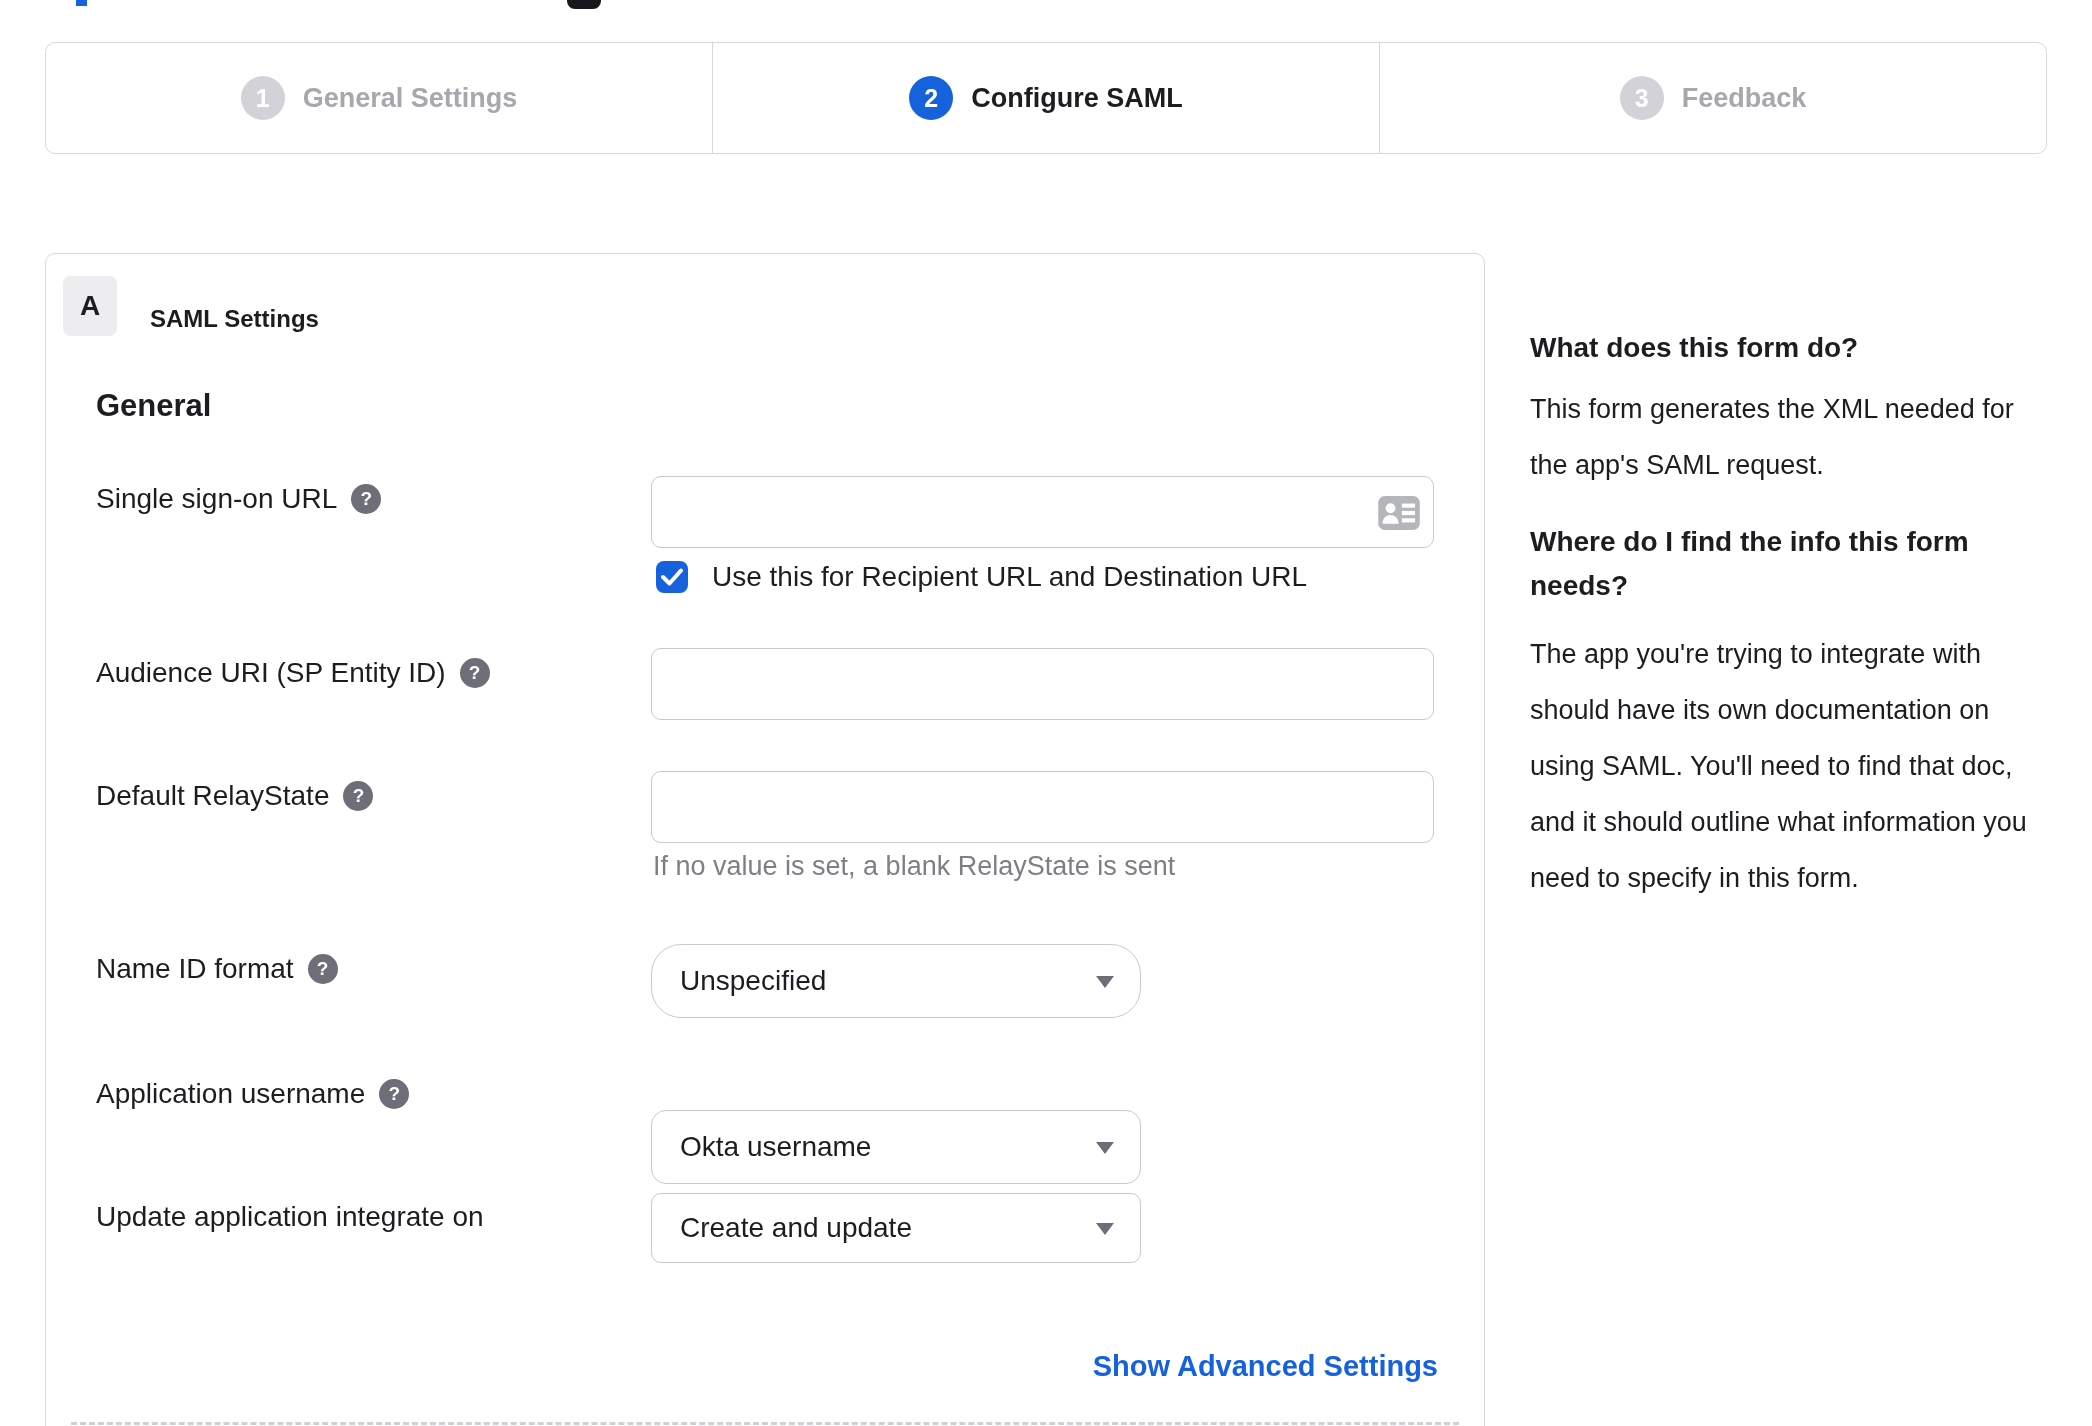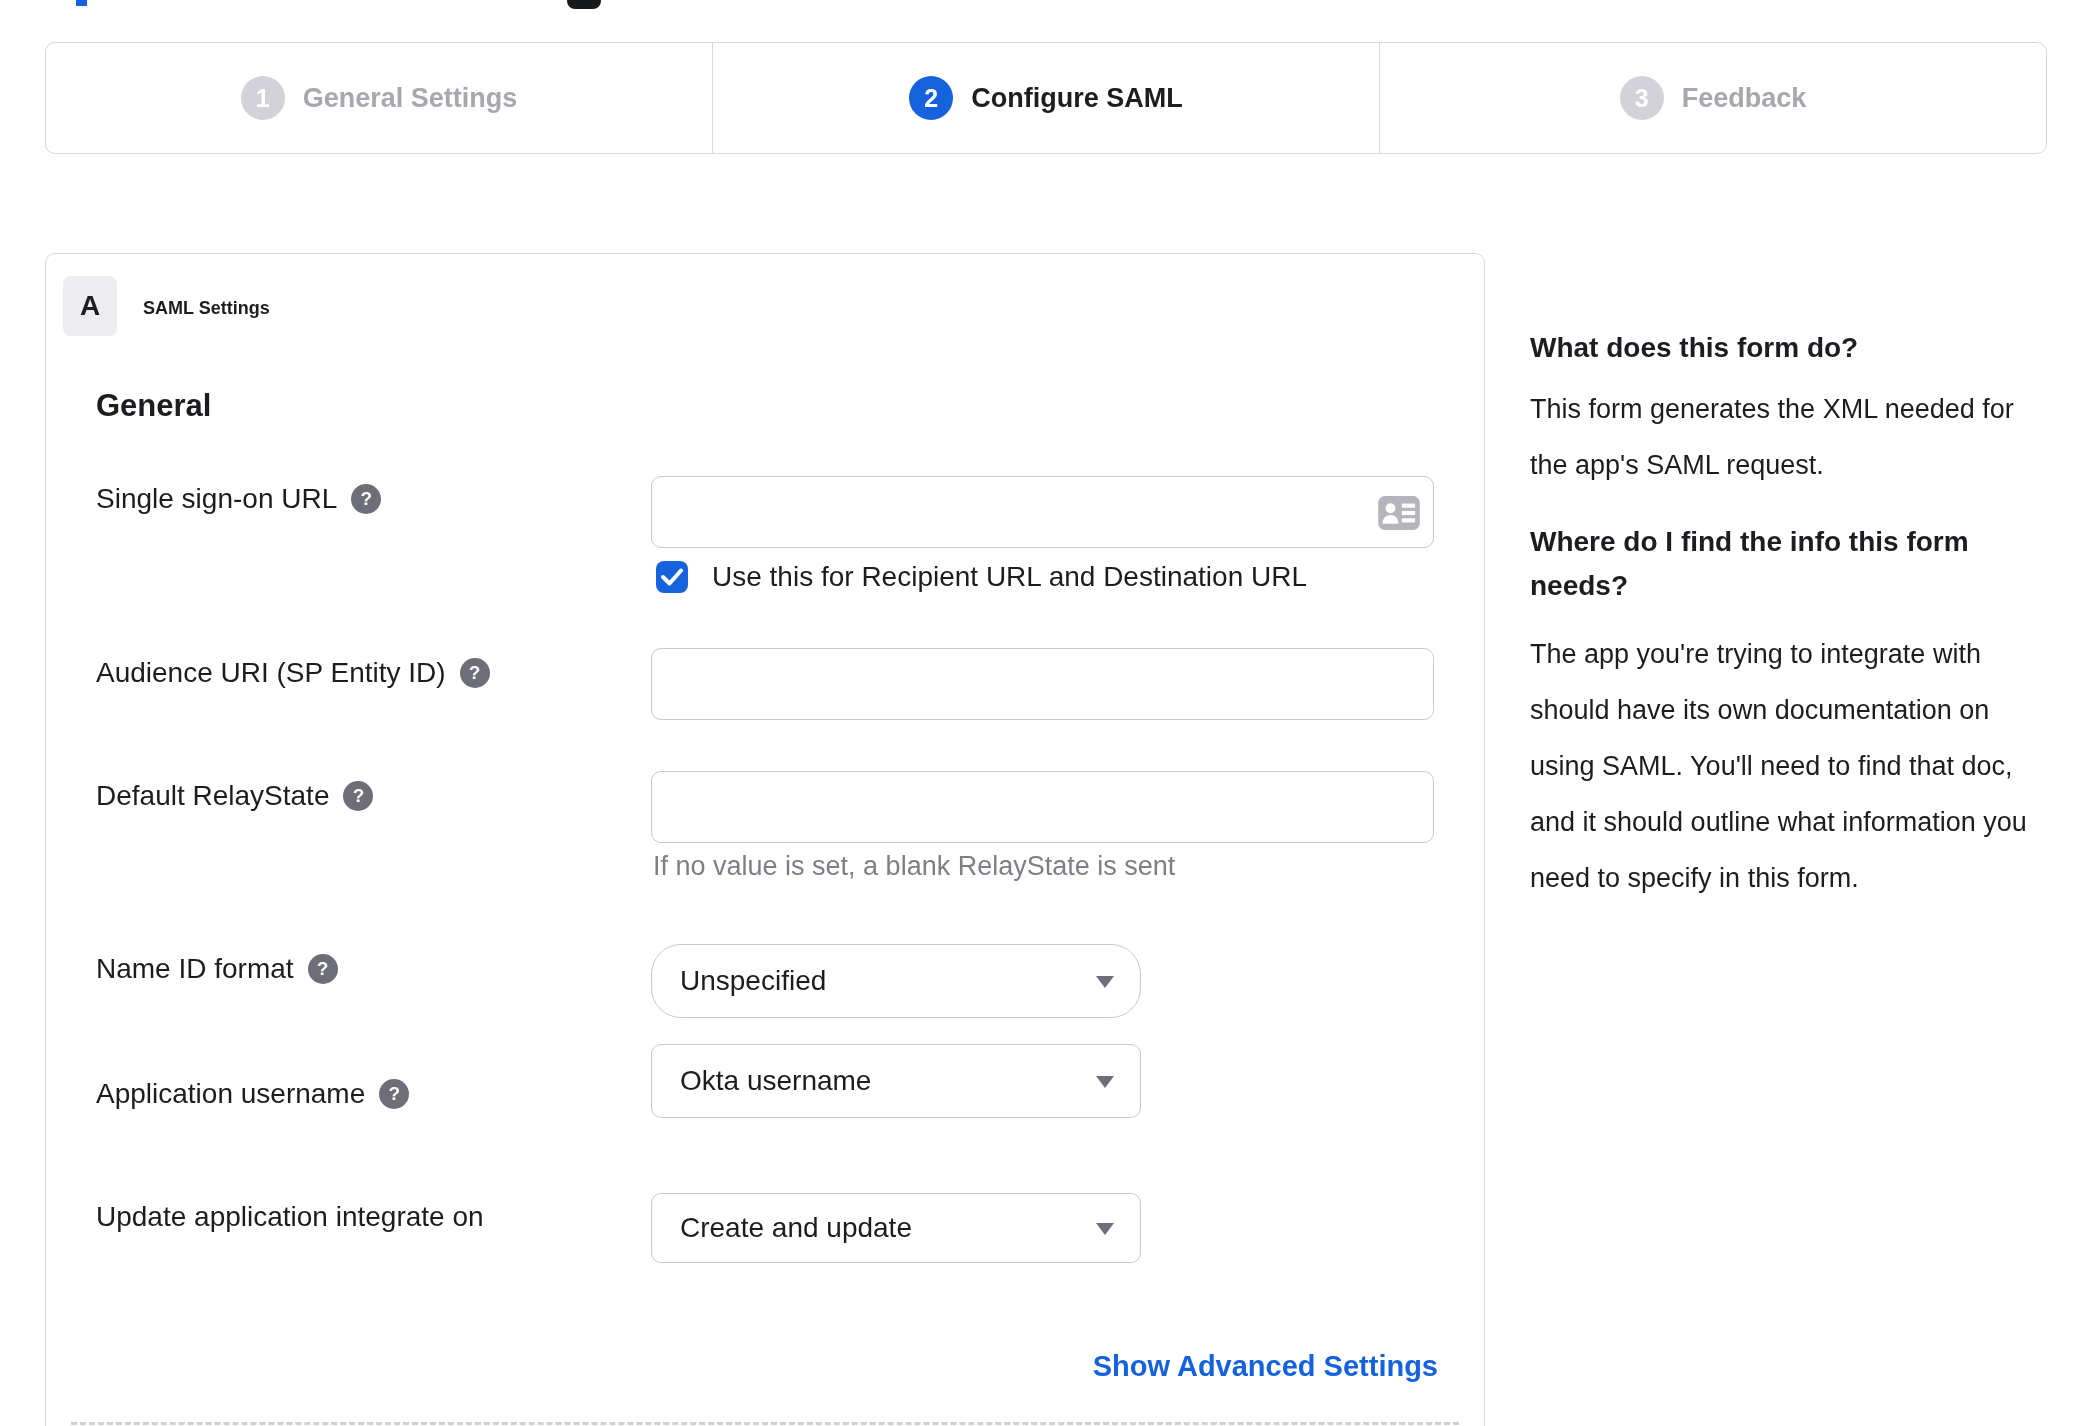--- a/index.html
+++ b/index.html
@@ -22,21 +22,21 @@
   .step-circle.active{background:#1662dd;}
   .step-label{font-size:27px;font-weight:bold;}
   .step-label.inactive{color:#a7a7ae;}
   .step-label.active{color:#1d1d21;}
 
   
   .panel{position:absolute;left:45px;top:253px;width:1440px;height:1260px;border:1px solid #d7d7dc;
     border-radius:10px;background:#fff;box-sizing:border-box;}
   .badge{position:absolute;left:17px;top:22px;width:54px;height:60px;background:#ededef;border-radius:8px;
     display:flex;align-items:center;justify-content:center;font-size:28px;font-weight:bold;color:#1d1d21;}
-  .panel-title{position:absolute;left:88px;top:35px;font-size:18px;font-weight:bold;margin:9px;}
+  .panel-title{position:absolute;left:88px;top:35px;font-size:24px;font-weight:bold;margin:16px;}
   .group-title{position:absolute;left:50px;top:134px;font-size:31px;font-weight:bold;margin:0;}
 
   .flabel{position:absolute;left:50px;font-size:28px;color:#1d1d21;display:flex;align-items:center;gap:14px;line-height:34px;}
   .help{width:30px;height:30px;border-radius:50%;background:#6e6e78;color:#fff;font-size:19px;font-weight:bold;
     display:inline-flex;align-items:center;justify-content:center;flex:0 0 auto;cursor:pointer;}
 
   .tinput{position:absolute;left:605px;width:783px;height:72px;border:1px solid #c9c9cf;border-radius:10px;
     background:#fff;box-sizing:border-box;font-size:28px;color:#1d1d21;padding:0 60px 0 24px;outline:none;}
   .input-wrap{position:absolute;left:605px;width:783px;height:72px;}
   .input-wrap .tinput{position:absolute;left:0;top:0;width:100%;height:100%;}
@@ -131,21 +131,21 @@
     </div>
     <div class="select" style="top:690px;border-radius:30px;">
       <span class="sel-value">Unspecified</span>
       <span class="sel-arrow"></span>
     </div>
 
     <div class="flabel" style="top:823px;text-align:right;">
       <span>Application username</span>
       <span class="help">?</span>
     </div>
-    <div class="select" style="top:790px;">
+    <div class="select" style="top:856px;border-radius:15px;">
       <span class="sel-value">Okta username</span>
       <span class="sel-arrow"></span>
     </div>
 
     <div class="flabel" style="top:946px;">
       <span>Update application integrate on</span>
     </div>
     <div class="select" style="top:939px;height:70px;">
       <span class="sel-value">Create and update</span>
       <span class="sel-arrow"></span>

